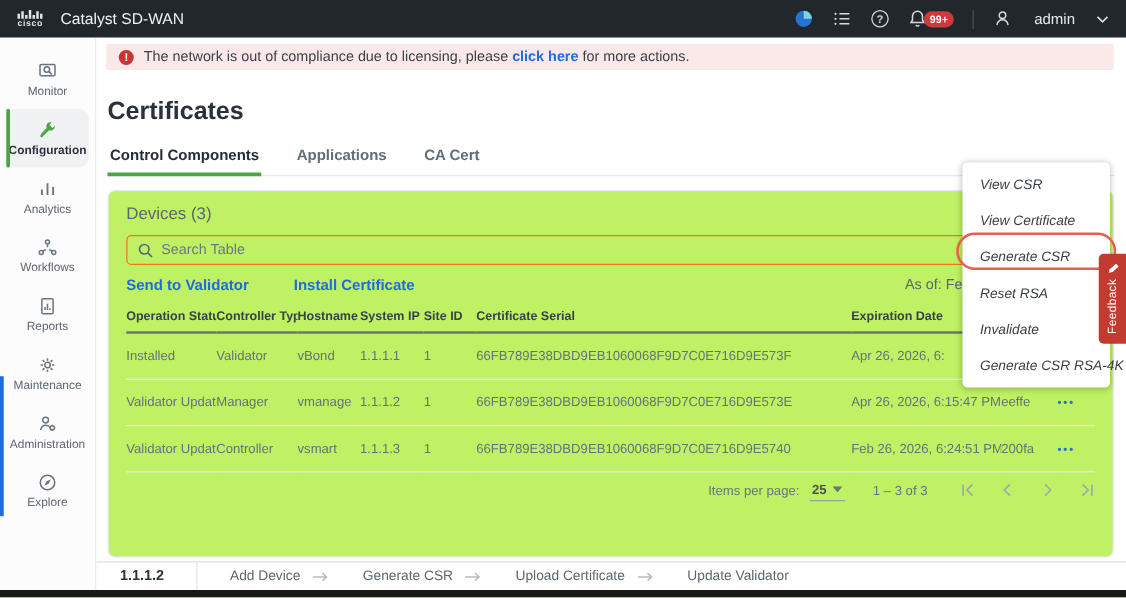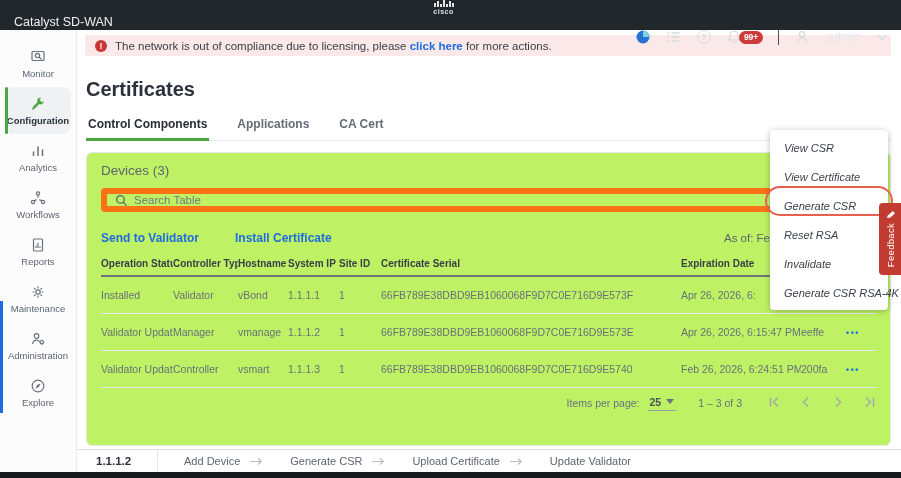--- a/index.html
+++ b/index.html
@@ -2,21 +2,21 @@
 <html><head>
 <meta charset="utf-8">
 <style>
   * { margin:0; padding:0; box-sizing:border-box; }
   html,body { width:901px; height:478px; }
   body { position:relative; font-family:"Liberation Sans",sans-serif; background:#fff; overflow:hidden; }
   .clickable { cursor:pointer; }
 
   
   .topbar { position:absolute; left:0; top:0; width:901px; height:30px; background:#22272c;
-            display:flex; padding:0 14px; z-index:40;flex-direction:column; }
+            display:flex; align-items:center; padding:0 14px; z-index:40; }
   .logo { display:flex; flex-direction:column; align-items:center; margin-right:14px; }
   .logo-bars { display:flex; align-items:flex-end; gap:1px; height:7px; }
   .logo-bars i { width:2px; background:#dfe3e6; display:block; }
   .logo-text { color:#dfe3e6; font-size:7px; font-weight:bold; letter-spacing:.5px; line-height:1; margin-top:1px; }
   .brand { color:#eef0f2; font-size:12.5px; }
   .topbar-right { margin-left:auto; display:flex; align-items:center; gap:15px; }
   .tb-icon { display:flex; align-items:center; color:#d6dadd; }
   .tb-icon svg { stroke:#d6dadd; }
   .help-circle { width:14px; height:14px; border:1.3px solid #d6dadd; border-radius:50%;
                  color:#d6dadd; font-size:9px; font-weight:bold; display:flex; align-items:center; justify-content:center; }
@@ -53,27 +53,27 @@
   .page-title { position:absolute; left:9px; top:48px; font-size:20px; font-weight:bold; color:#2b313b; }
 
   .tabs { position:absolute; left:9px; right:10px; top:80px; height:31px; border-bottom:1px solid #e8eaec;
           display:flex; gap:26px; }
   .tab { font-size:12px; color:#646c76; font-weight:bold; padding:7px 2px 0; height:31px; }
   .tab.active { color:#272d36; border-bottom:3px solid #4aa643; }
 
   .card { position:absolute; left:9px; right:10px; top:122px; height:294px; border:1px solid #e6e8ea;
           border-radius:6px; background:#bef264; padding:10px 14px; overflow:hidden; }
   .card-heading { font-size:13.5px; color:#5d6570; }
-  .search-box { margin-top:10px; height:24px; border:6px solid #f97316; border-radius:4px;
+  .search-box { margin-top:10px; height:24px; border:1px solid #f97316; border-radius:4px;
           display:flex; align-items:center; padding:0 8px; gap:6px; }
   .search-box svg { stroke:#5d6570; }
   .search-box input { border:0; outline:0; flex:1; font-size:11.5px; color:#3a4048; background:transparent;
           font-family:"Liberation Sans",sans-serif; }
   .search-box input::placeholder { color:#6e7681; }
-  .links-row { margin-top:18px; display:flex; gap:36px; position:relative; height:15px; align-items:center; }
+  .links-row { margin-top:8px; display:flex; gap:36px; position:relative; height:15px; align-items:center; }
   .table-link { font-size:12px; font-weight:bold; color:#1f6ce1; }
   .as-of { position:absolute; right:90px; font-size:11.5px; color:#5d6570; white-space:nowrap; }
 
   table { margin-top:8px; width:100%; border-collapse:collapse; table-layout:fixed; }
   thead th { font-size:10px; color:#3a4048; text-align:left; padding:5px 4px 6px 0;
              border-bottom:2px solid #6d747c; white-space:nowrap; overflow:hidden; }
   tbody td { font-size:10.5px; color:#68707a; padding:0 4px 0 0; height:37px;
              border-bottom:1px solid #e8eaec; white-space:nowrap; overflow:hidden; }
   .row-actions { color:#1f6ce1; font-size:9px; letter-spacing:1.5px; font-weight:bold; }
 

